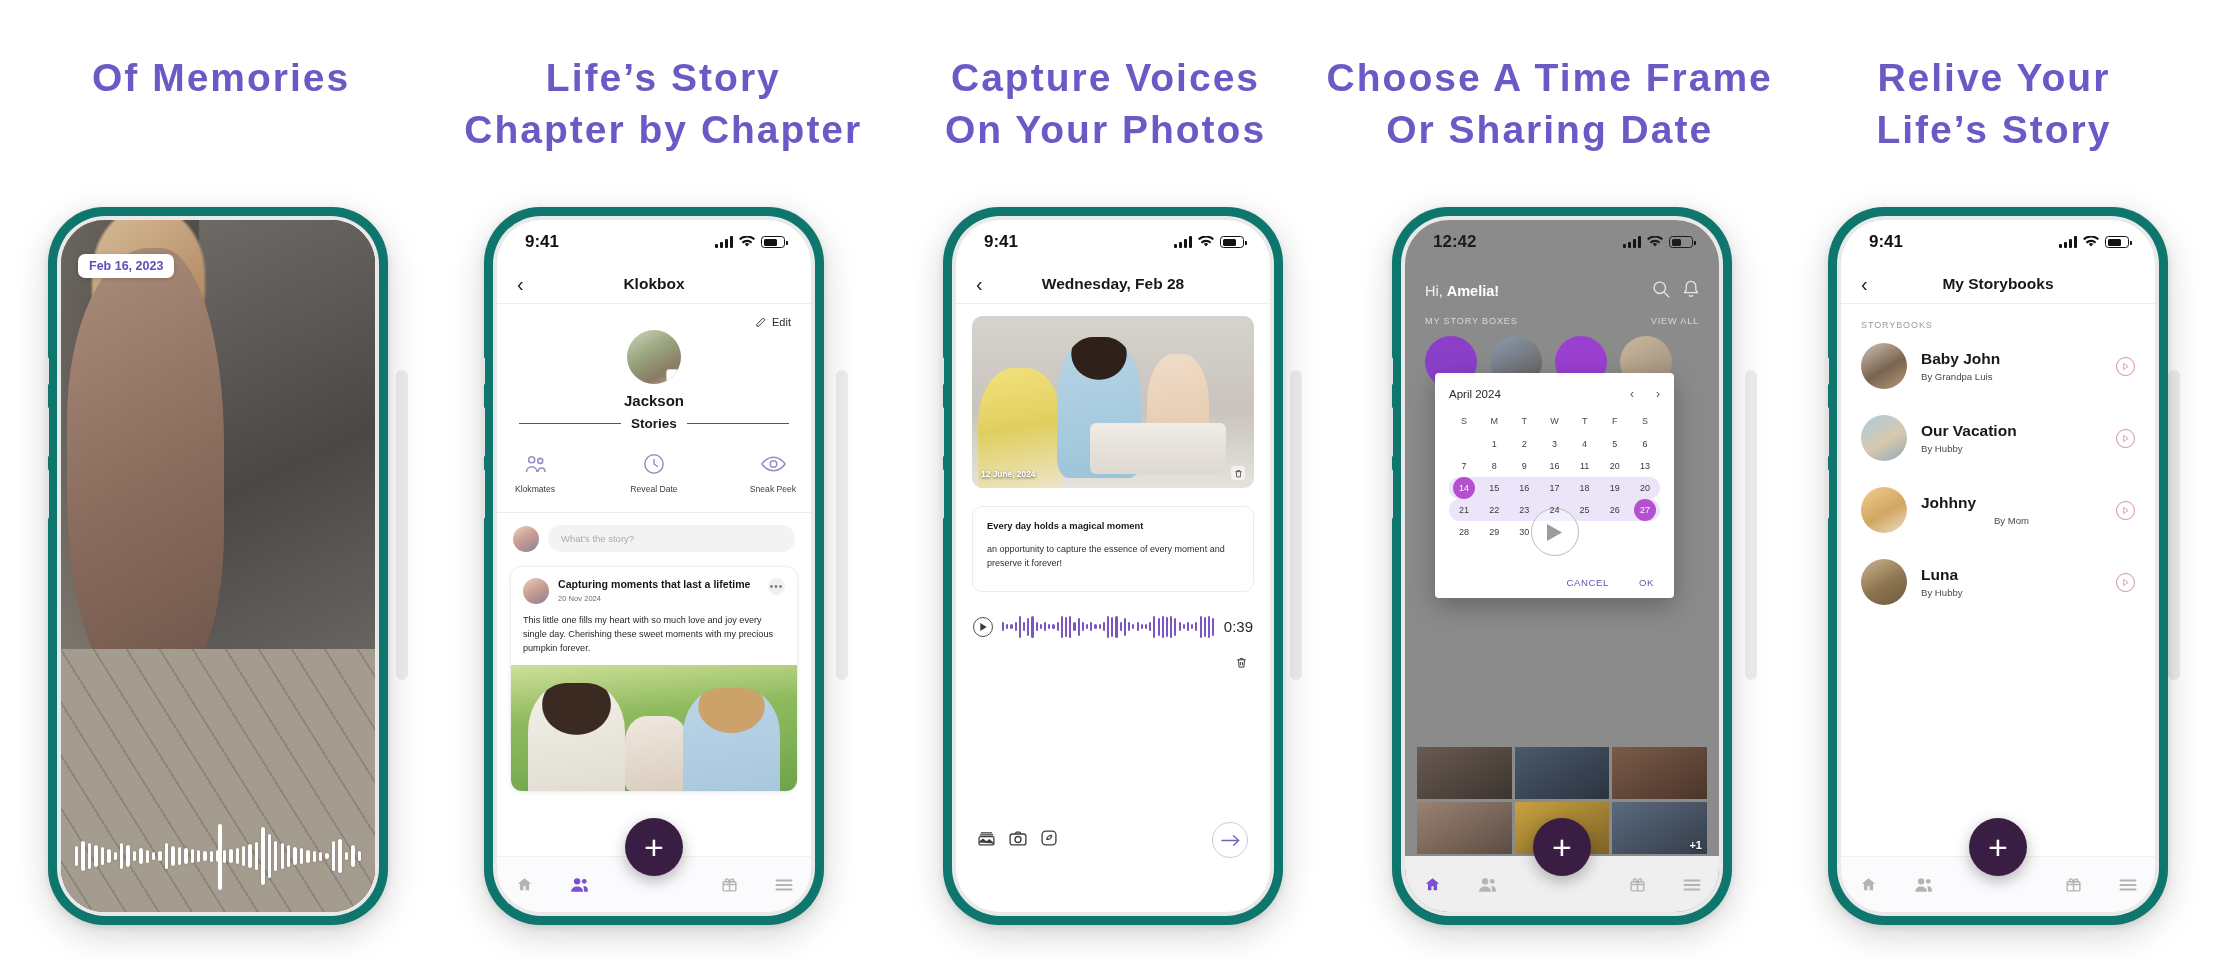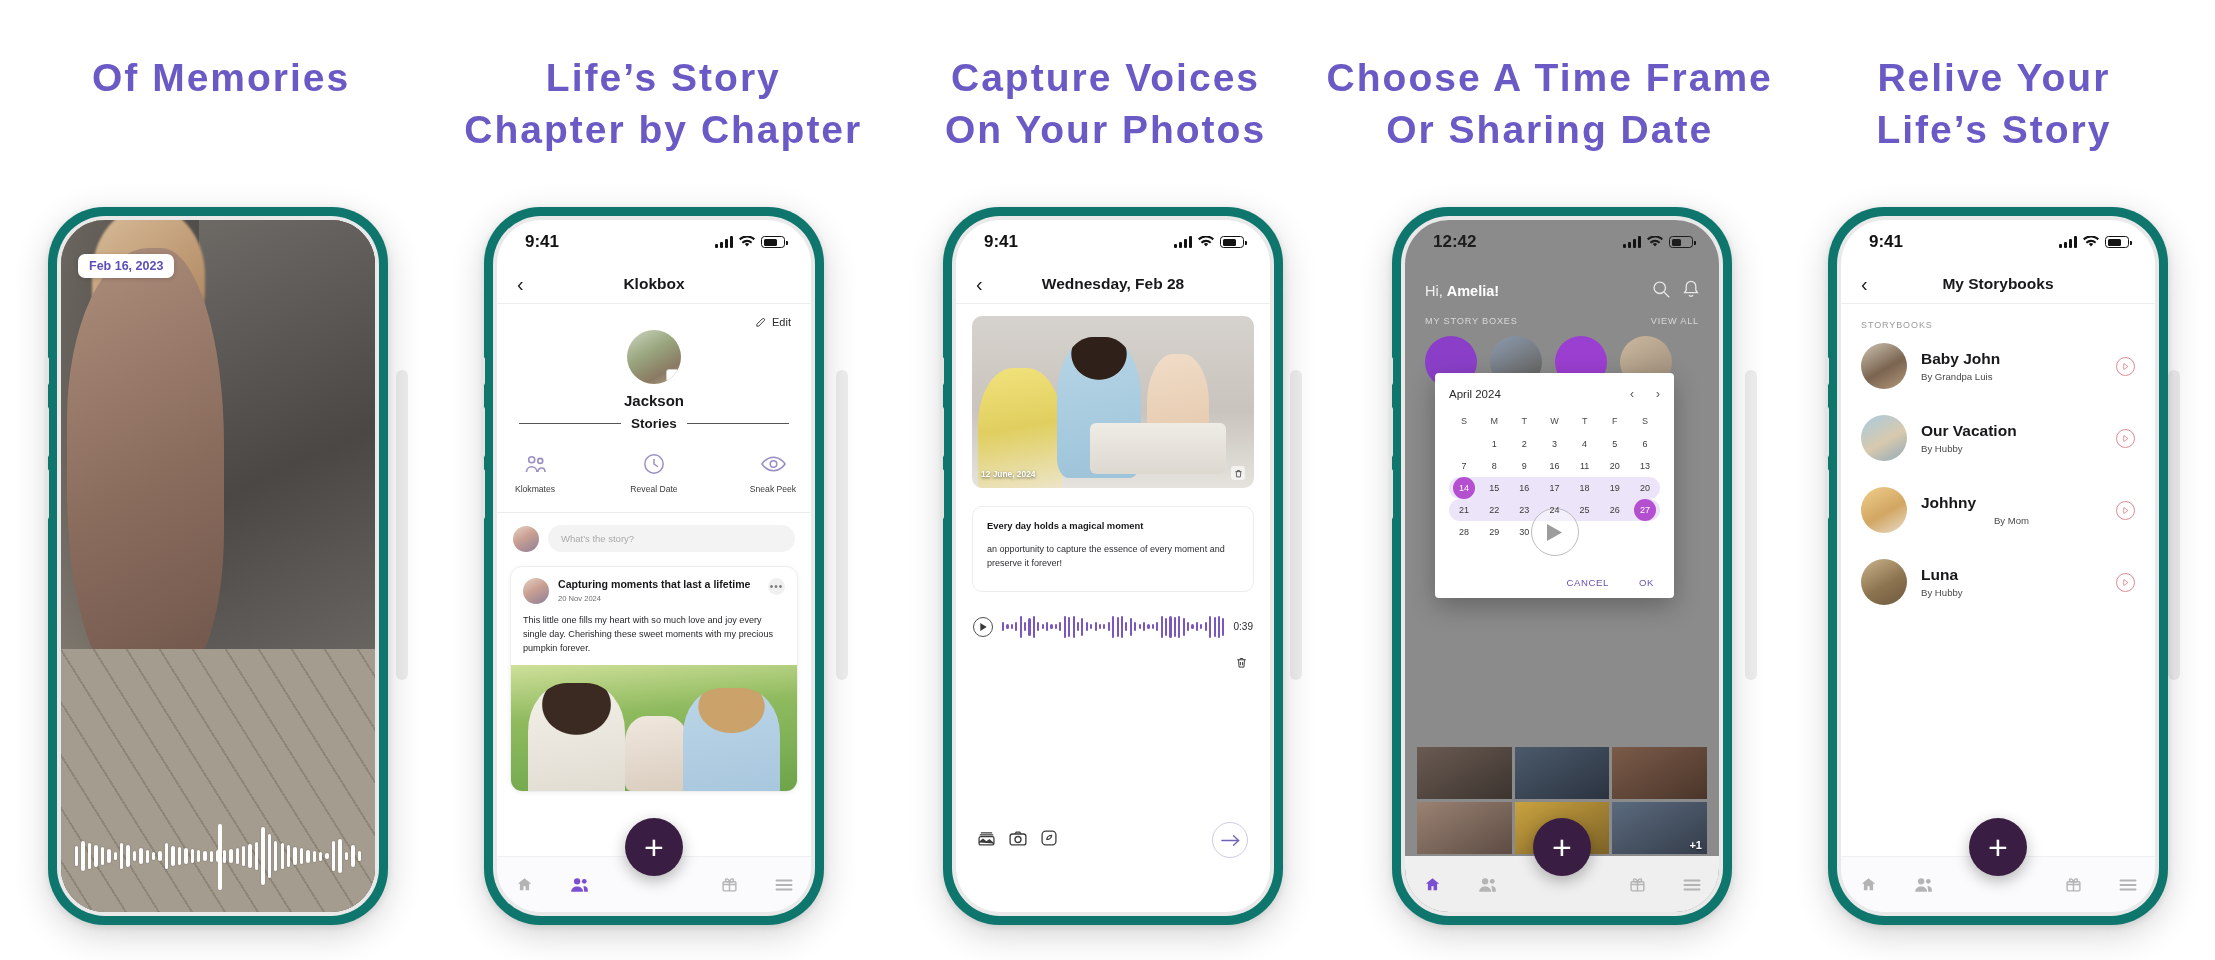--- a/index.html
+++ b/index.html
@@ -116,21 +116,21 @@
   .p3kid { position:absolute; border-radius:42% 42% 14% 14%; }
   .p3cap { position:absolute; left:9px; bottom:9px; font-size:8.4px; color:#fff; font-weight:700; text-shadow:0 1px 3px rgba(0,0,0,.6); }
   .p3trash { position:absolute; right:9px; bottom:8px; width:14px; height:14px; border-radius:3px; background:rgba(255,255,255,.6); display:flex; align-items:center; justify-content:center; }
   .notebox { margin:18px 16px 0; border:1px solid #ececec; border-radius:10px; padding:13px 14px 20px; min-height:72px; }
   .notebox .n1 { font-size:9.4px; font-weight:700; color:#17181a; }
   .notebox .n2 { font-size:9px; color:#2c2d30; margin-top:12px; line-height:1.55; }
   .audio { display:flex; align-items:center; gap:9px; padding:22px 17px 0; }
   .playbtn { width:20px; height:20px; border-radius:50%; border:1.3px solid #4f4f4f; display:flex; align-items:center; justify-content:center; flex:0 0 20px; }
   .wave3 { flex:1; display:flex; align-items:center; justify-content:space-between; height:26px; }
   .wave3 span { display:block; width:2.1px; background:#7a56c0; border-radius:2px; }
-  .dur { font-size:10px; color:#27282b; }
+  .dur { font-size:15px; color:#27282b; }
   .trash3 { display:flex; justify-content:flex-end; padding:16px 22px 0; color:#3b3b3b; }
   .tools { position:absolute; left:0; right:0; bottom:54px; display:flex; align-items:center; justify-content:space-between; padding:0 22px; }
   .tools .left { display:flex; align-items:center; gap:14px; color:#3d3d3d; }
   .arrowbtn { width:36px; height:36px; border-radius:50%; border:1.3px solid #cfc9e4; display:flex; align-items:center; justify-content:center; color:#6f63b8; }
 
   
   .p4 .screen { background:#fff; }
   .p4dim { position:absolute; inset:0; background:#8b8b8b; }
   .p4top { position:relative; padding:0 20px; }
   .p4hi { display:flex; align-items:center; justify-content:space-between; margin-top:16px; }

